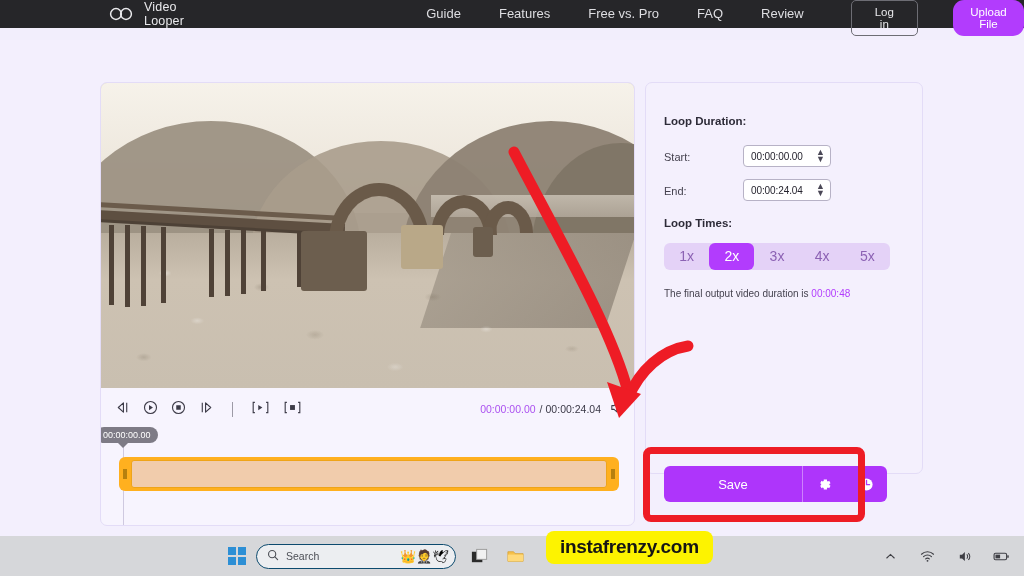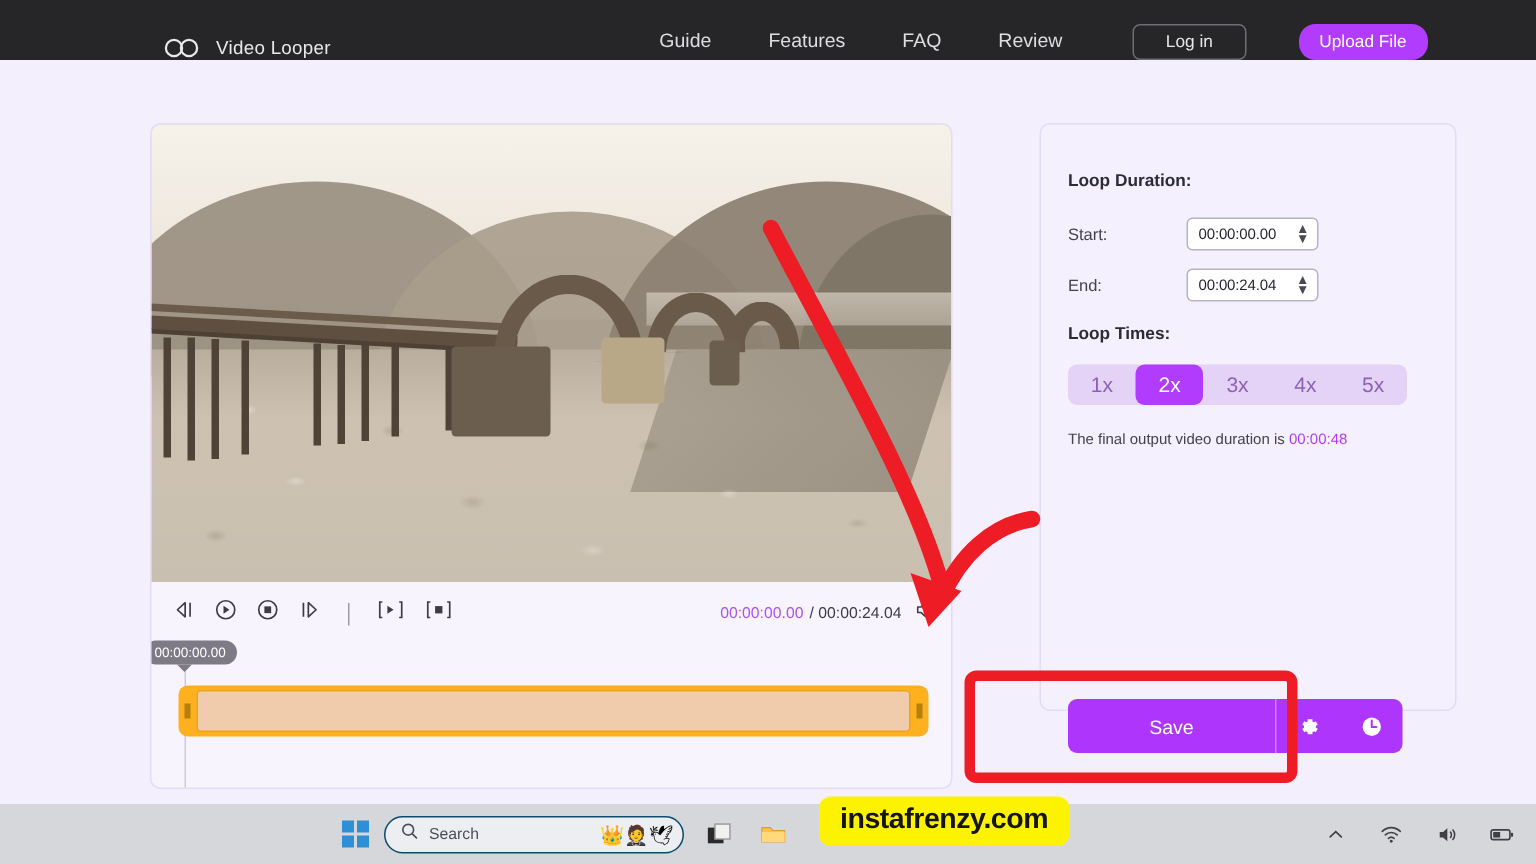--- a/index.html
+++ b/index.html
@@ -6,23 +6,23 @@
   html, body {
     width: 1024px; height: 576px;
     overflow: hidden;
     font-family: "Liberation Sans", sans-serif;
     background: #f2eefc;
   }
   #app { position: relative; width: 1024px; height: 576px; }
 
   
   .navbar {
-    position: absolute; left: 0; top: 0; width: 1024px; height: 40px;
+    position: absolute; left: 0; top: 0; width: 1024px; height: 28px;
     background: #262629;
-    display: flex; align-items: flex-end;
+    display: flex; align-items: flex-start;
   }
   .nav-brand { display: flex; align-items: center; gap: 10px; margin-left: 108px; }
   .logo-icon { width: 26px; height: 16px; display: block; }
   .brand-name { color: #e9e9ec; font-size: 12.5px; letter-spacing: .2px; }
   .nav-links { display: flex; align-items: center; gap: 0; margin-left: 200px; }
   .nav-link {
     color: #dedee2; font-size: 13px; padding: 6px 19px; cursor: pointer;
     white-space: nowrap;
   }
   .nav-actions { display: flex; align-items: center; gap: 11px; margin-left: 28px; }
@@ -146,21 +146,21 @@
     position:absolute; left:12px; top:3px; width:476px; height:28px;
     background:#f1ccac; border:1px solid #eea41a; border-radius:3px;
   }
   .tl-handle { position:relative; width:12px; height:34px; z-index:2;
                display:flex; align-items:center; justify-content:center; cursor:ew-resize; }
   .tl-handle span { display:block; width:4px; height:10px; background:#7a5a00; opacity:.55; }
 
   
   .settings-card {
     position:absolute; left:645px; top:42px; width:278px; height:392px;
-    background:#f4f0fd; border:1px solid #e3dcf7; border-radius:7px;margin-left:48px;
+    background:#f4f0fd; border:1px solid #e3dcf7; border-radius:7px;
   }
   .sec-title { position:absolute; color:#2d2b38; font-size:11.5px; font-weight:bold; }
   .lbl { position:absolute; color:#45424f; font-size:11px; }
   .spin {
     position:absolute; width:88px; height:22px; background:#fff;
     border:1px solid #b7b2c6; border-radius:4px;
     display:flex; align-items:center; justify-content:space-between;
     padding:0 5px 0 7px; cursor:text;
   }
   .spin-val { color:#25232e; font-size:10px; letter-spacing:-.1px; }
@@ -236,20 +236,21 @@
           <circle cx="8" cy="8" r="5.4" fill="none" stroke="#e9e9ec" stroke-width="1.5"></circle>
           <circle cx="18" cy="8" r="5.4" fill="none" stroke="#e9e9ec" stroke-width="1.5"></circle>
         </svg>
       </span>
       <span class="brand-name">Video Looper</span>
     </div>
 
     <div class="nav-links">
       <span class="nav-link">Guide</span>
       <span class="nav-link">Features</span>
+      <span class="nav-link">Free vs. Pro</span>
       <span class="nav-link">FAQ</span>
       <span class="nav-link">Review</span>
     </div>
 
     <div class="nav-actions">
       <button class="btn-login">Log in</button>
       <button class="btn-upload">Upload File</button>
     </div>
   </div>
 

